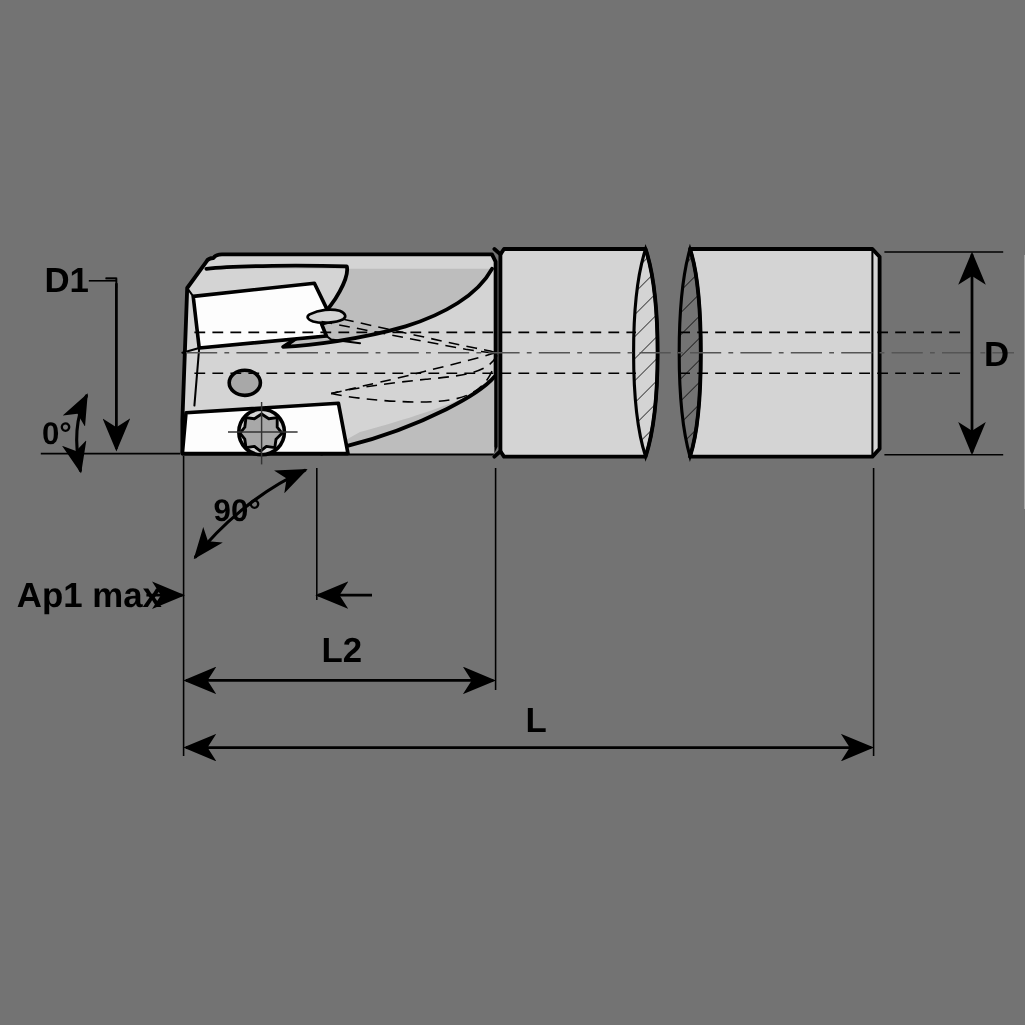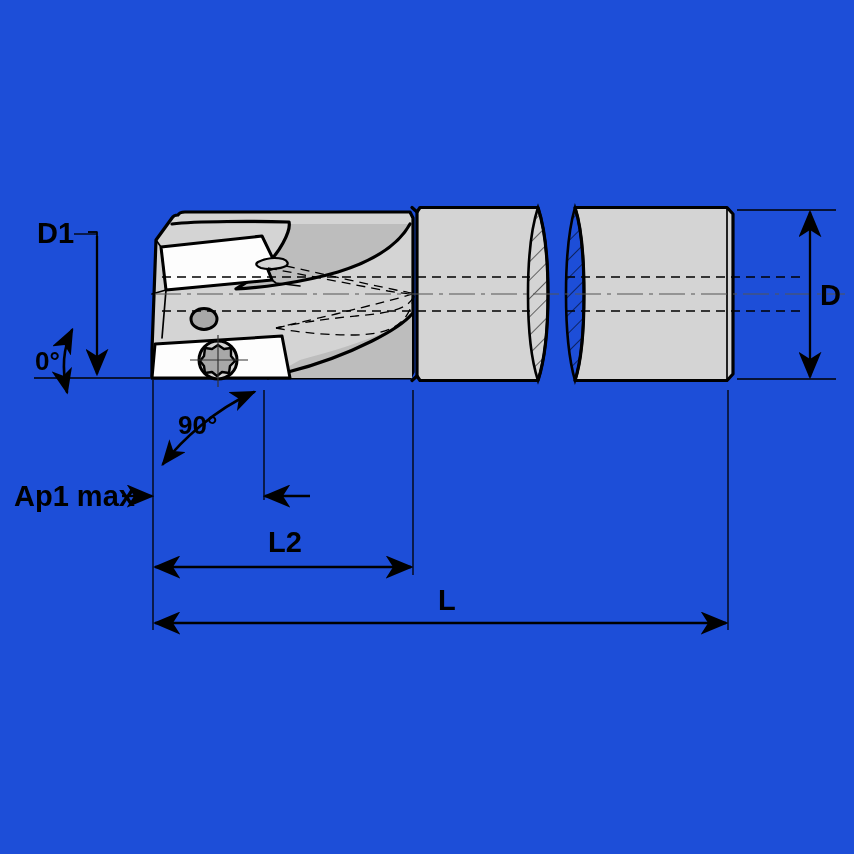--- a/index.html
+++ b/index.html
@@ -10,21 +10,21 @@
   body {
     width: 854px;
     height: 854px;
     font-family: "Liberation Sans", sans-serif;
     overflow: hidden;
   }
   #drawing-root {
     position: relative;
     width: 854px;
     height: 854px;
-    background: #1d4ed8;
+    background: #737373;
   }
   svg#tool-drawing {
     display: block;
     width: 854px;
     height: 854px;
   }
   .dim-text {
     font-family: "Liberation Sans", sans-serif;
     font-weight: bold;
     fill: #000000;

